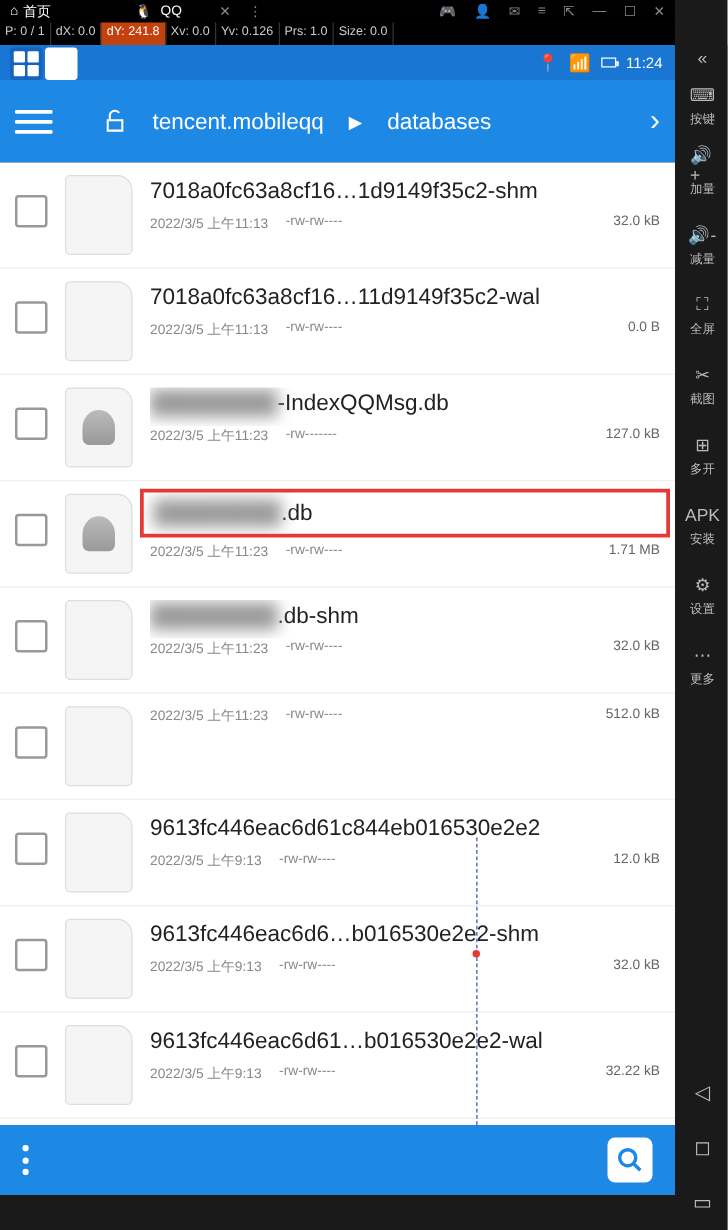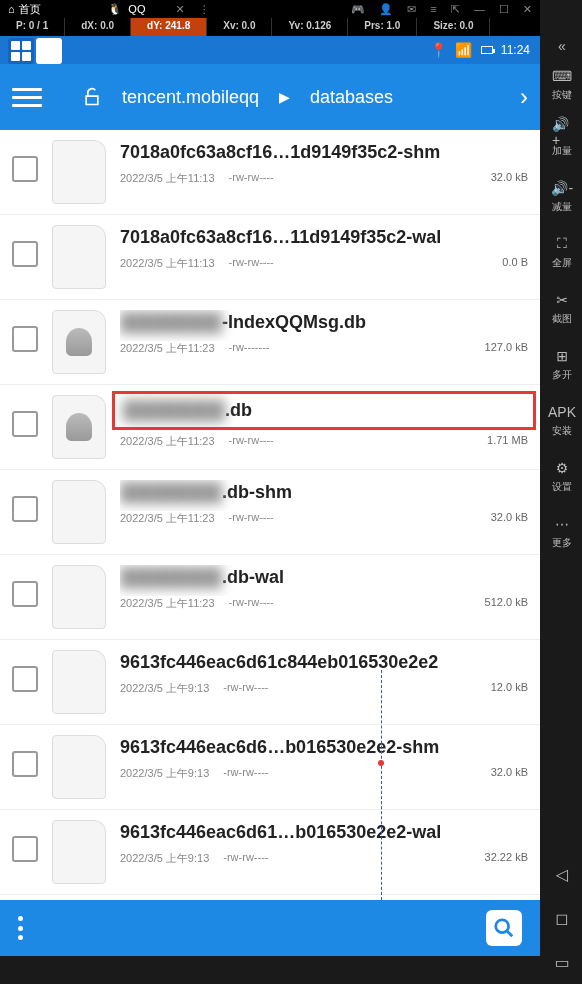--- a/index.html
+++ b/index.html
@@ -6,21 +6,21 @@
 body { width: 582px; height: 984px; background: #1a1a1a; overflow: hidden; position: relative; }
 
 .top-tabs { height: 18px; background: #000; display: flex; align-items: center; color: #fff; font-size: 11px; }
 .tab-home { display: flex; align-items: center; gap: 4px; padding: 0 8px; }
 .tab-qq { display: flex; align-items: center; gap: 6px; margin-left: 60px; }
 .tab-close { margin-left: 30px; color: #888; cursor: pointer; }
 .top-icons { margin-left: auto; display: flex; gap: 14px; padding-right: 8px; color: #888; }
 .top-icons span { cursor: pointer; }
 
 .debug-bar { height: 18px; background: #000; display: flex; color: #ccc; font-size: 10px; }
-.debug-cell { padding: 2px 16px; border-right: 1px solid #333; font-weight: bold; }
+.debug-cell { padding: 2px 4px; border-right: 1px solid #333; }
 .dbg-y { background: #c2410c; color: #fff; }
 
 .status-bar { height: 28px; background: #1976d2; display: flex; align-items: center; justify-content: flex-end; padding: 0 10px; gap: 8px; color: #fff; font-size: 14px; }
 .view-toggle { position: absolute; left: 8px; top: 38px; display: flex; gap: 2px; z-index: 10; }
 .vt-grid { width: 26px; height: 26px; background: #1565c0; display: grid; grid-template: 1fr 1fr / 1fr 1fr; gap: 2px; padding: 3px; border-radius: 3px; }
 .vt-grid div { background: #fff; border-radius: 1px; }
 .vt-list { width: 26px; height: 26px; background: #fff; border-radius: 3px; }
 .battery { width: 12px; height: 8px; border: 1px solid #fff; position: relative; }
 .battery::after { content: ''; position: absolute; right: -3px; top: 2px; width: 2px; height: 4px; background: #fff; }
 
@@ -31,21 +31,21 @@
 .lock-icon { width: 20px; height: 24px; }
 .bc-sep { font-size: 14px; }
 .nav-next { font-size: 24px; cursor: pointer; margin-left: 8px; }
 
 .file-list { background: #fff; height: 770px; overflow-y: auto; }
 .file-row { display: flex; align-items: flex-start; padding: 10px 12px; border-bottom: 1px solid #eee; }
 .checkbox { width: 26px; height: 26px; border: 2px solid #999; border-radius: 3px; margin-top: 16px; cursor: pointer; flex-shrink: 0; }
 .file-icon { width: 54px; height: 64px; margin: 0 14px; background: #f5f5f5; border: 1px solid #ddd; border-radius: 4px 12px 4px 4px; position: relative; flex-shrink: 0; }
 .file-icon.db::after { content: ''; position: absolute; left: 50%; top: 50%; transform: translate(-50%, -50%); width: 26px; height: 28px; background: linear-gradient(180deg, #bbb 0%, #999 100%); border-radius: 50% 50% 20% 20%; }
 .file-info { flex: 1; min-width: 0; }
-.file-name { font-size: 18px; font-weight: 700; color: #222; white-space: nowrap; overflow: hidden; text-overflow: ellipsis; padding: 2px 0 8px; }
+.file-name { font-size: 18px; font-weight: 400; color: #222; white-space: nowrap; overflow: hidden; text-overflow: ellipsis; padding: 2px 0 8px; }
 .highlighted { border: 3px solid #e53935; margin: -4px -8px 4px; padding: 6px 8px; }
 .file-meta { display: flex; gap: 14px; font-size: 11px; color: #888; }
 .file-size { margin-left: auto; font-weight: 500; color: #666; }
 
 .bottom-bar { height: 56px; background: #1e88e5; display: flex; align-items: center; justify-content: space-between; padding: 0 18px; }
 .kebab { width: 6px; height: 24px; display: flex; flex-direction: column; justify-content: space-between; cursor: pointer; }
 .kebab div { width: 5px; height: 5px; background: #fff; border-radius: 50%; }
 .search-fab { width: 36px; height: 36px; background: #fff; border-radius: 6px; display: flex; align-items: center; justify-content: center; cursor: pointer; }
 
 .right-sidebar { position: absolute; right: 0; top: 36px; width: 40px; height: 948px; background: #1a1a1a; display: flex; flex-direction: column; color: #bbb; font-size: 10px; }
@@ -190,21 +190,20 @@
         <span>2022/3/5 上午11:23</span>
         <span>-rw-rw----</span>
         <span class="file-size">32.0 kB</span>
       </div>
     </div>
       </div>
       <div class="file-row">
     <div class="checkbox"></div>
     <div class="file-icon "></div>
     <div class="file-info">
-      <div class="file-name "><span style="filter:blur(6px);color:#999">████████</span><span>.db-wal</span></div>
       <div class="file-meta">
         <span>2022/3/5 上午11:23</span>
         <span>-rw-rw----</span>
         <span class="file-size">512.0 kB</span>
       </div>
     </div>
       </div>
       <div class="file-row">
     <div class="checkbox"></div>
     <div class="file-icon "></div>

